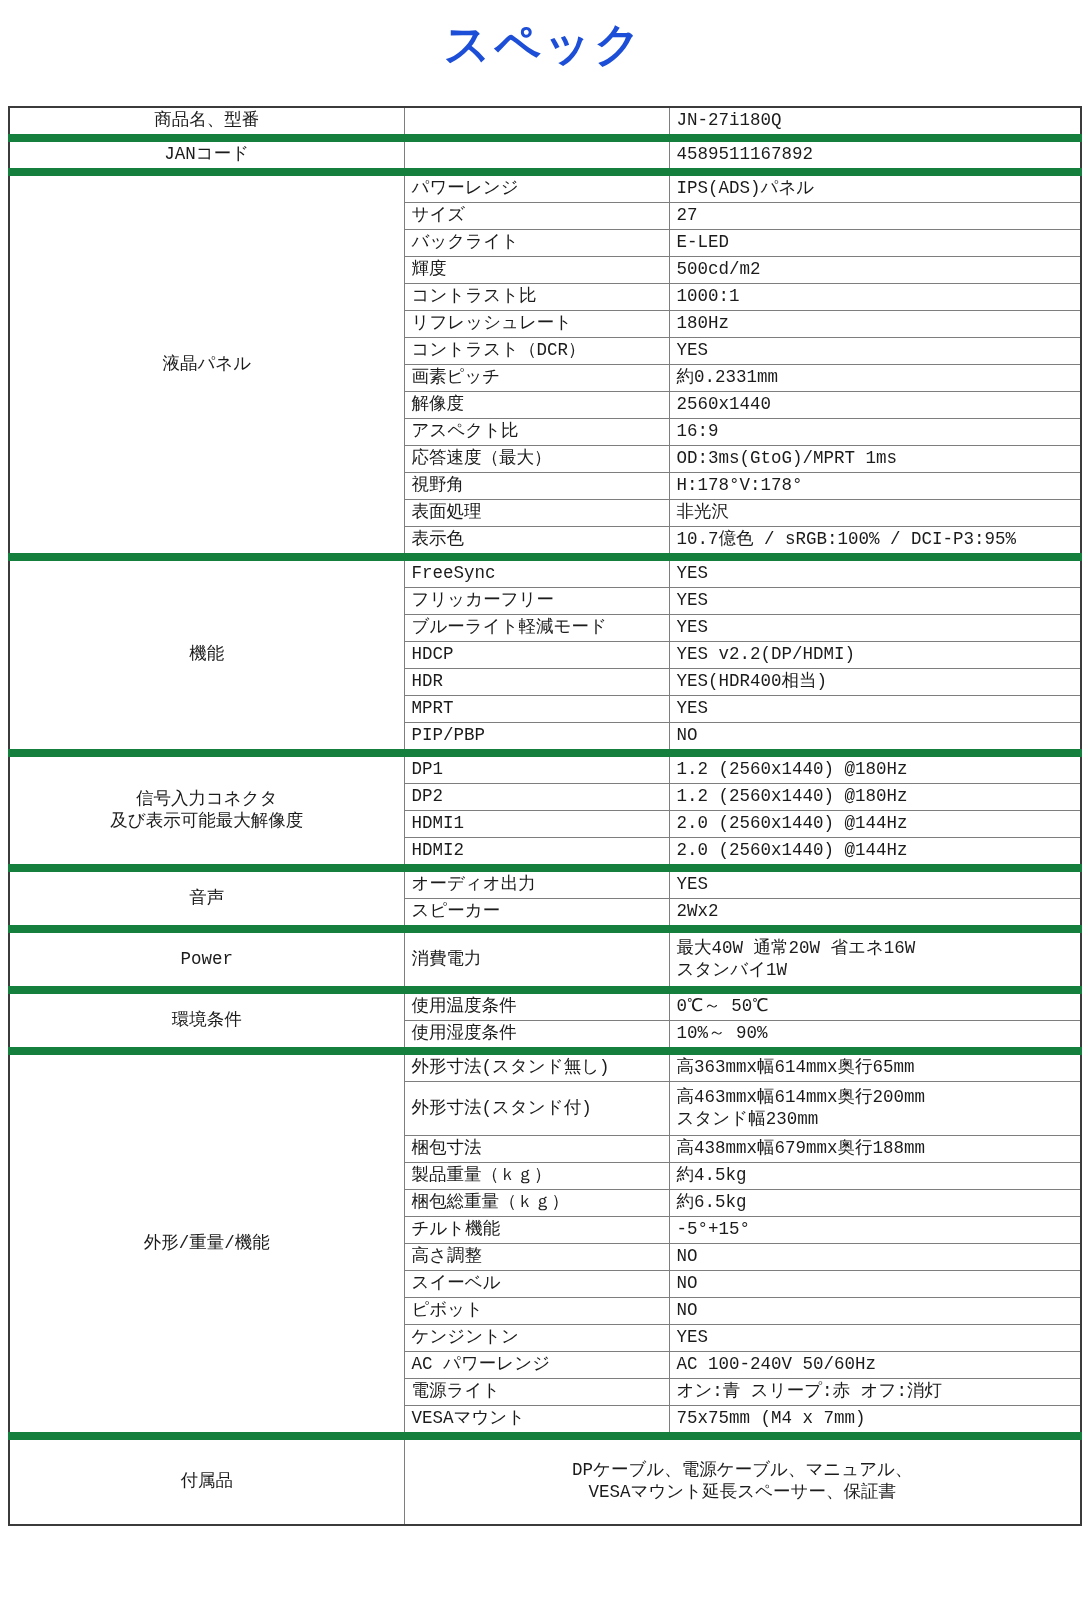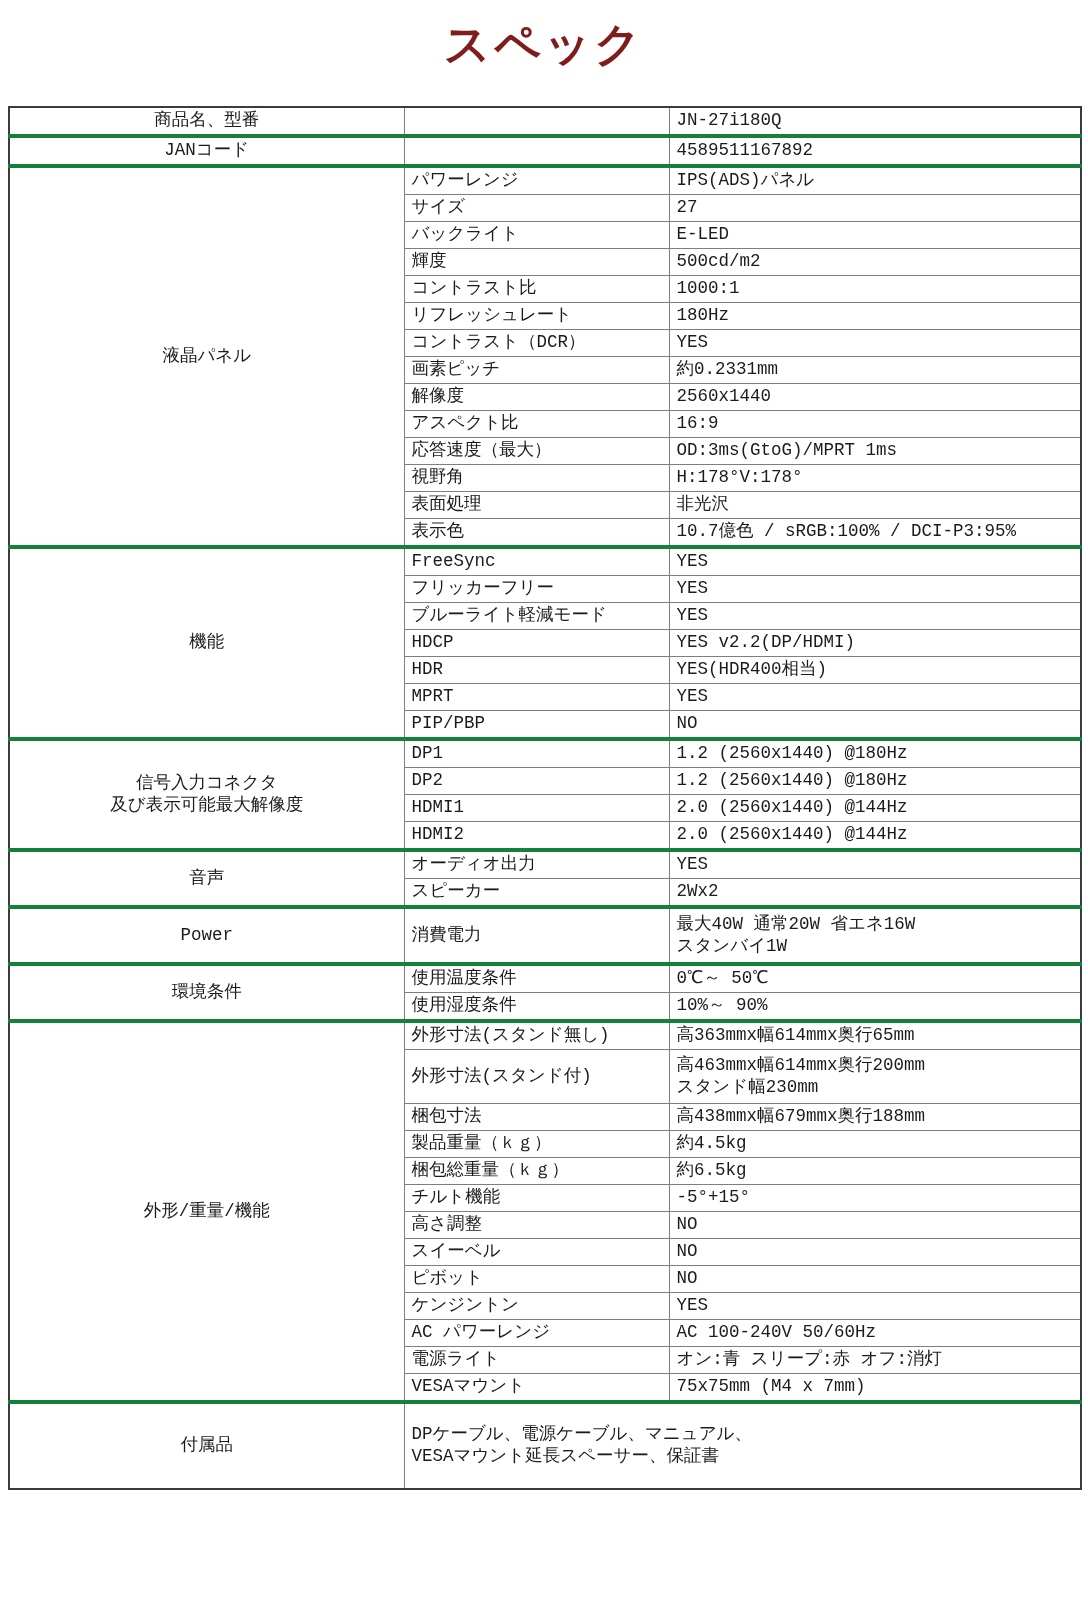--- a/index.html
+++ b/index.html
@@ -4,43 +4,43 @@
 <style>
   html,body{margin:0;padding:0;}
   body{
     width:1088px;height:1600px;background:#ffffff;
     font-family:"Liberation Sans","DejaVu Sans",sans-serif;
     color:#1b1b1b;position:relative;overflow:hidden;
   }
   .title{
     position:absolute;top:14px;left:0;width:1088px;
     text-align:center;font-size:46px;font-weight:600;letter-spacing:3px;
-    color:#7f1d1d;
+    color:#1d4ed8;
   }
   #table-host{position:absolute;left:8px;top:106px;font-family:Liberation Mono, monospace;}
   table.spec{
     border-collapse:collapse;table-layout:fixed;width:1072px;
     border:2px solid #3b3b3b;background:#fff;
   }
   td{
     border:1px solid #7e7e7e;
     height:26px;
     padding:0 7px;
     font-size:17.5px;
     line-height:1.25;
     vertical-align:middle;
     white-space:pre-line;
     overflow:hidden;
     color:#1b1b1b;
   }
   td.group{text-align:center;padding:0 4px;}
-  td.center{text-align:left;}
+  td.center{text-align:center;}
   tr.tall2 td{height:53px;}
   tr.tall3 td{height:84px;}
-  td.sec{border-top:4px solid #15803d;}
+  td.sec{border-top:8px solid #15803d;}
 </style>
 </head>
 <body>
 
 <div class="title">スペック</div>
 
 <div id="table-host">
     <table class="spec">
       <colgroup>
         <col style="width: 395px;">

